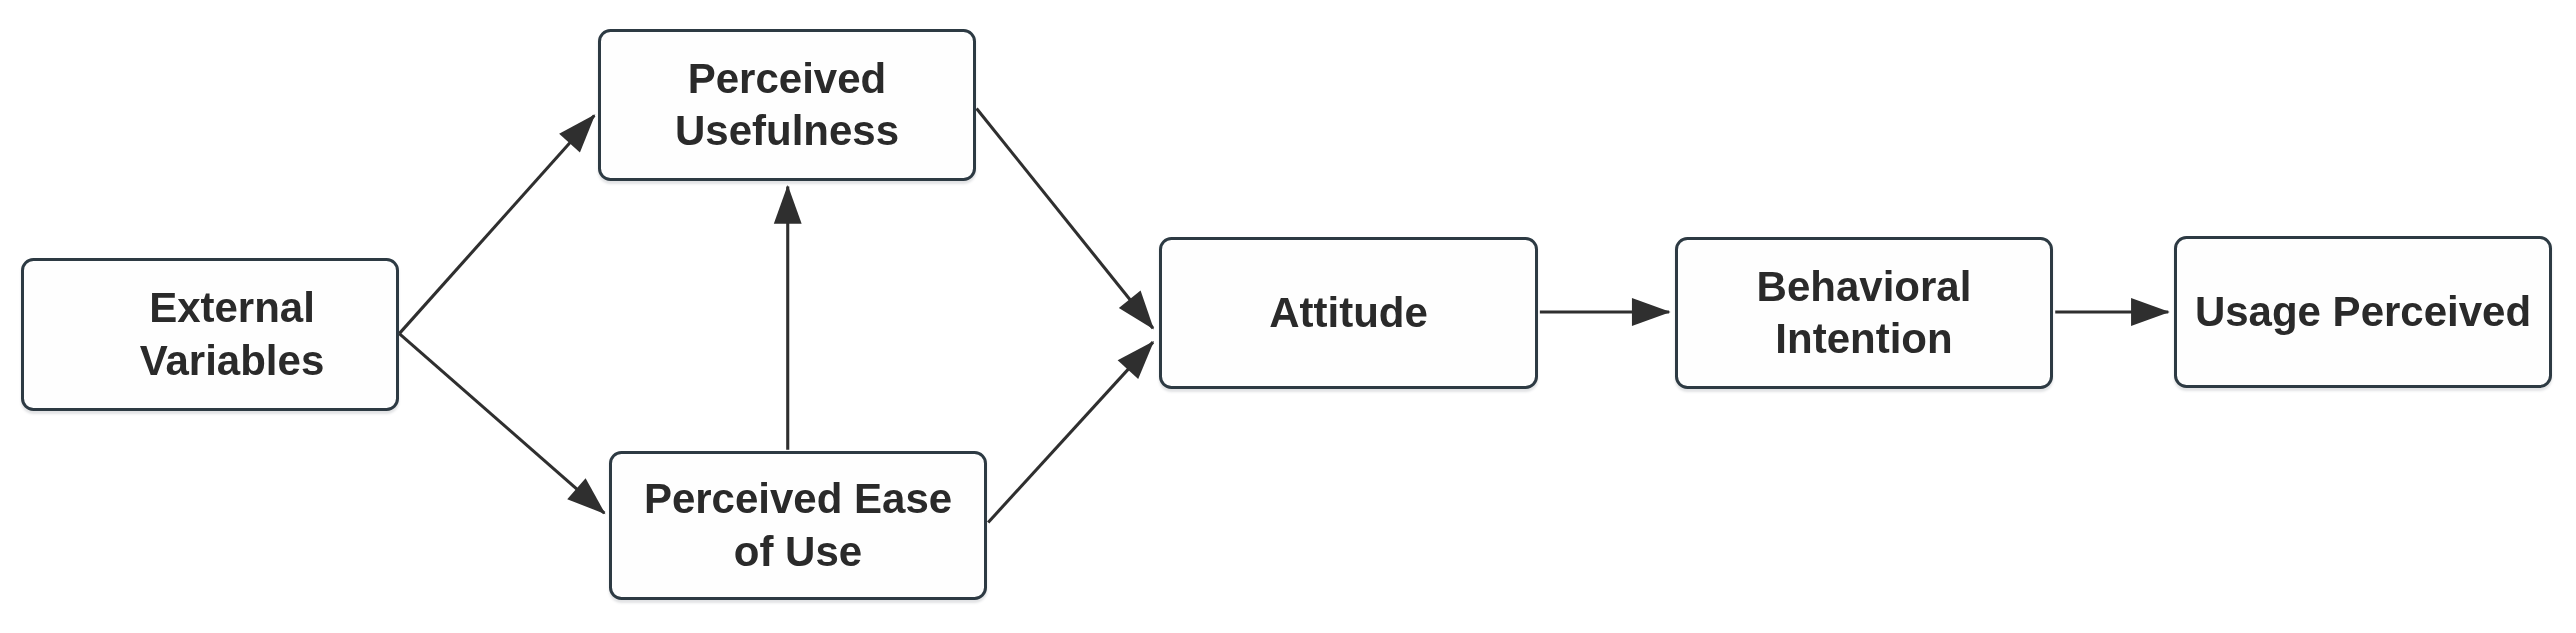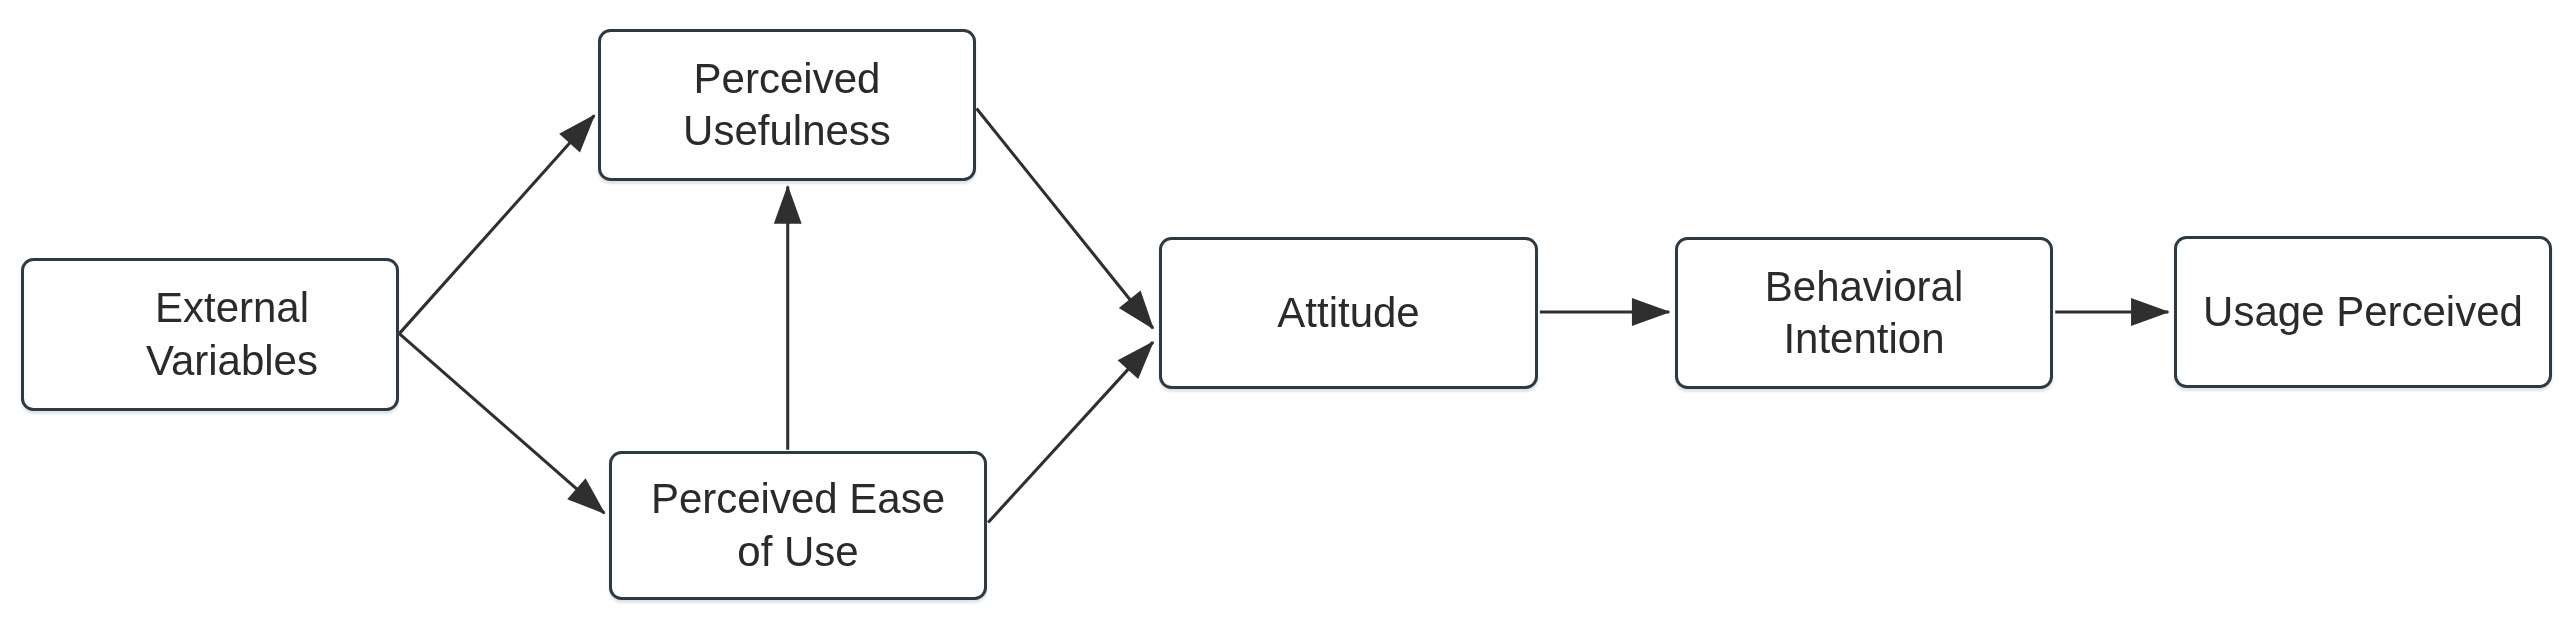--- a/index.html
+++ b/index.html
@@ -28,21 +28,21 @@
     border: 3.9px solid #2d3a43;
     border-radius: 12.4px;
     background: #fefefe;
     box-shadow: 0 2.3px 2.3px rgba(60,70,80,0.15);
     display: flex;
     align-items: center;
     justify-content: center;
     text-align: center;
   }
   .node .label {
-    font-weight: normal;
+    font-weight: bold;
     font-size: 42px;
     line-height: 1.25;
     color: #2a2a2a;
     white-space: pre-line;
     letter-spacing: 0px;
   }
   .n-ev   { left: 21px;   top: 258px; width: 378px; height: 153px; padding-left: 44px; }
   .n-pu   { left: 598px;  top: 29px;  width: 378px; height: 152px; }
   .n-peou { left: 609px;  top: 451px; width: 378px; height: 149px; align-items: center; }
   .n-att  { left: 1159px; top: 237px; width: 379px; height: 152px; }

